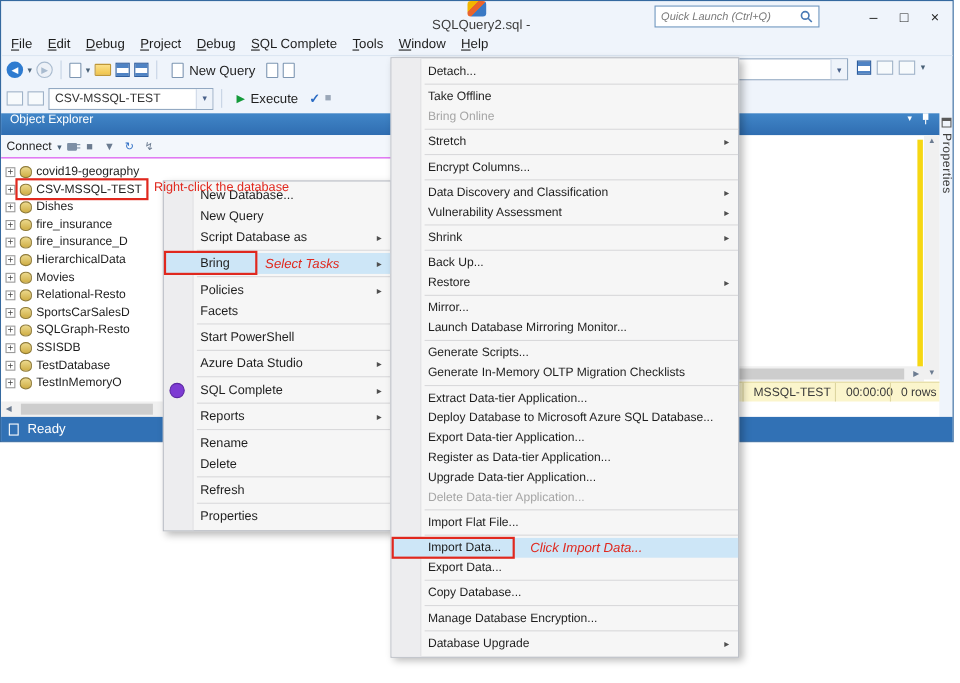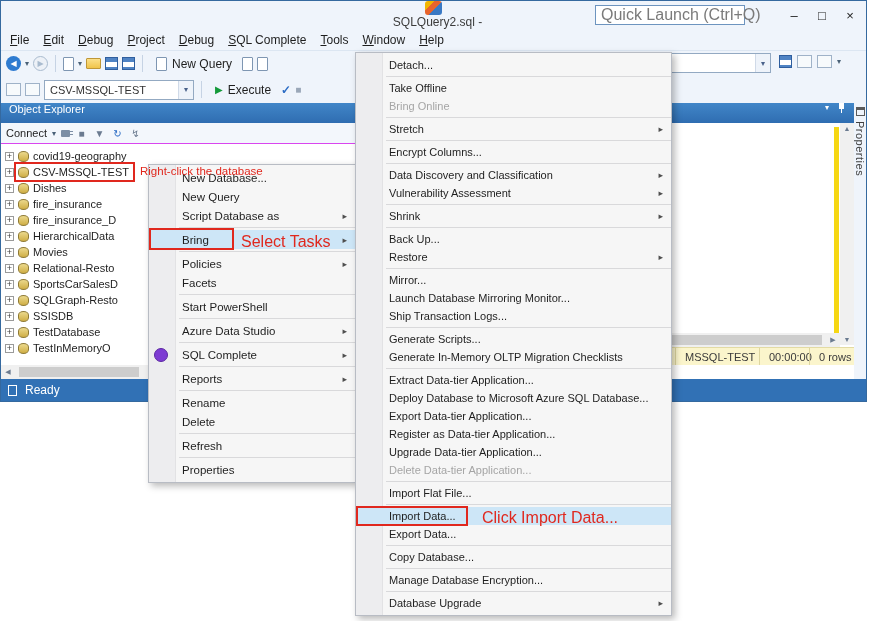--- a/index.html
+++ b/index.html
@@ -18,21 +18,21 @@
     background: #eff4fb; border: 1px solid #35699f;
   }
 
   
   .titlebar { position: absolute; left: 0; top: 0; right: 0; height: 28px; display: flex; align-items: center; padding: 0 6px; flex-direction: column; }
   .logo { width: 17px; height: 17px; border-radius: 3px;
           background: linear-gradient(135deg,#f2b600 0 32%,#e8642c 32% 55%,#3a79c4 55% 100%); }
   .title-text { margin-left: 8px; font-size: 12px; color: #3b3b3b; }
   .ql { position: absolute; left: 594px; top: 4px; width: 150px; height: 20px; background: #fff;
         border: 1px solid #6d94bf; display: flex; align-items: center; justify-content: space-between; padding: 0 5px; }
-  .ql-text { font-size: 16px; color: #7a7a7a; white-space: nowrap; }
+  .ql-text { font-size: 10px; color: #7a7a7a; white-space: nowrap; font-style: italic; }
   .winbtns { position: absolute; right: 2px; top: 0; height: 28px; display: flex; }
   .wbtn { width: 28px; height: 28px; display: flex; align-items: center; justify-content: center; font-size: 13px; color: #222; }
 
   
   .menubar { position: absolute; left: 0; top: 28px; right: 0; height: 21px; display: flex; align-items: center; padding-left: 2px; }
   .mb-item { display: inline-block; padding: 2px 7px; font-size: 12px; color: #1e1e1e; }
   .mb-item::first-letter { text-decoration: underline; }
 
   
   .tb1 { position: absolute; left: 0; top: 49px; right: 0; height: 26px; border-top: 1px solid #dce6f2;
@@ -126,21 +126,21 @@
   .mi.hl { background: #cde6f7; }
   .menu .sep { height: 1px; background: #d9d9db; margin: 2px 0 2px 30px; }
   .ctx { left: 148px; top: 164px; width: 208px; }
   .tasks { left: 355px; top: 52px; width: 317px; }
   .tasks .mi { height: 18px; font-size: 11px; }
   .sqlico { position: absolute; left: 5px; top: 50%; transform: translateY(-50%); width: 14px; height: 14px;
             border-radius: 50%; background: #7d3bd3; border: 1px solid #5c28a3; }
 
   
   .redbox { position: absolute; border: 2px solid #e0281e; z-index: 5; pointer-events: none; }
-  .annot { position: absolute; color: #e0281e; font-size: 16px; white-space: nowrap; z-index: 6; }
+  .annot { position: absolute; color: #e0281e; font-size: 12px; white-space: nowrap; z-index: 6; font-style: italic; }
   .box-db { position: absolute; left: 13px; top: 161px; width: 121px; height: 20px;
             border: 2px solid #e0281e; z-index: 210; }
   .an-db { position: absolute; left: 139px; top: 164px; color: #e0281e; font-size: 11.5px;
            white-space: nowrap; z-index: 210; }
   .tasks-box { left: 0; top: -2px; width: 85px; height: 22px; }
   .tasks-annot { left: 92px; top: 3px; }
   .import-box { left: 0; top: -1px; width: 112px; height: 20px; }
   .import-annot { left: 126px; top: 2px; }
 </style>
 </head>
@@ -449,23 +449,20 @@
       <span>Restore</span>
       <span class="arr">▸</span>
     </div>
   <div class="sep"></div>
   <div class="mi">
       <span>Mirror...</span>
     </div>
   <div class="mi">
       <span>Launch Database Mirroring Monitor...</span>
     </div>
-  <div class="mi">
-      <span>Ship Transaction Logs...</span>
-    </div>
   <div class="sep"></div>
   <div class="mi">
       <span>Generate Scripts...</span>
     </div>
   <div class="mi">
       <span>Generate In-Memory OLTP Migration Checklists</span>
     </div>
   <div class="sep"></div>
   <div class="mi">
       <span>Extract Data-tier Application...</span>

